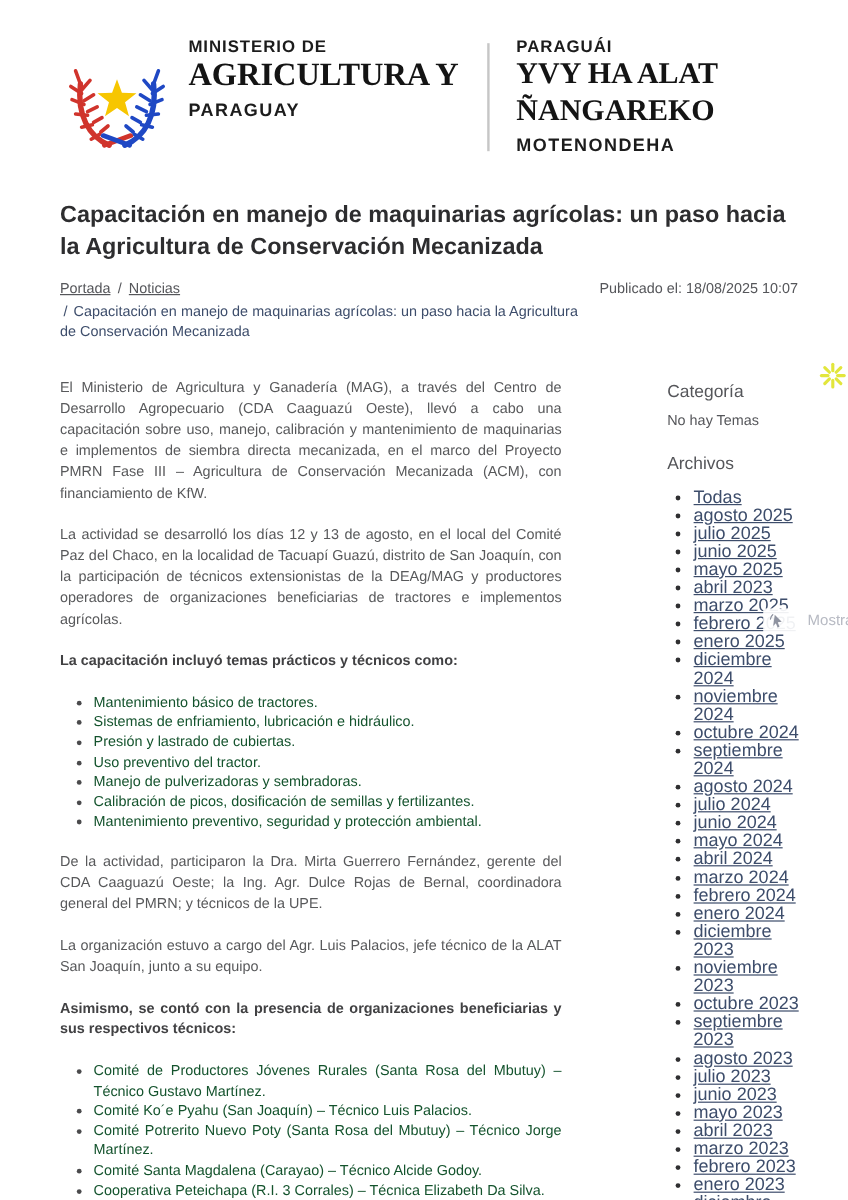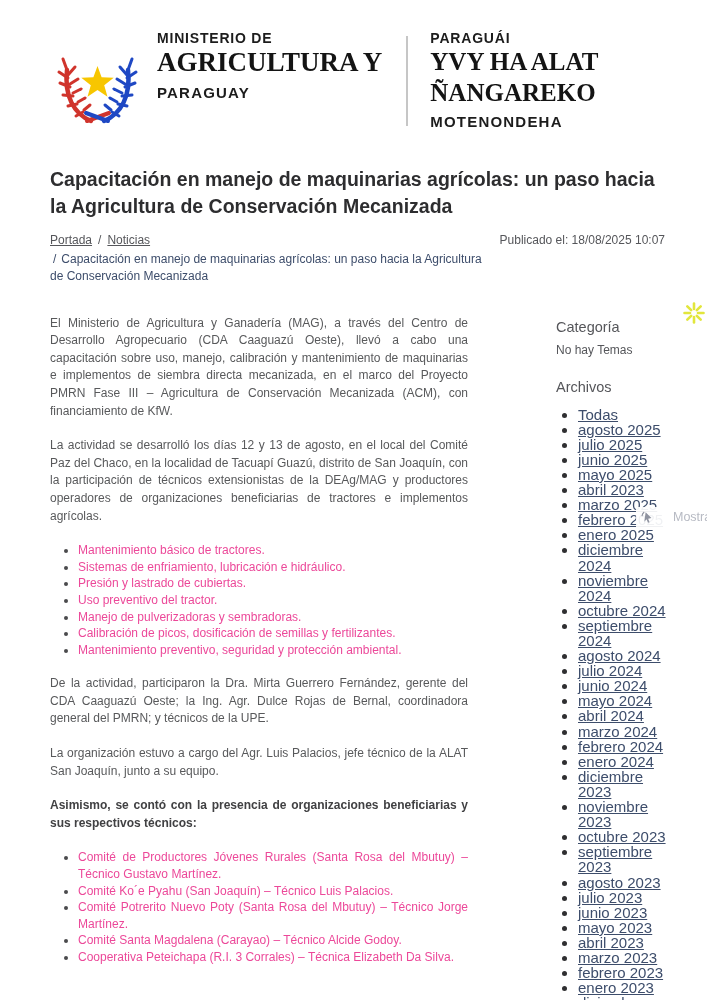--- a/index.html
+++ b/index.html
@@ -33,21 +33,21 @@
   .published { margin-left:auto; font-size:12px; color:#55565a; }
   .crumb-current-wrap { width:435px; margin-top:4px; font-size:12px; line-height:17px; color:#3d4d6b; }
   .crumb-current-wrap .lead-sep { margin:0 5px 0 3px; }
 
   
   .content { display:flex; align-items:flex-start; margin:30px 40px 0 50px; }
   .main-col { width:418px; flex:0 0 auto; }
   .main-col p { font-size:12px; line-height:17.6px; text-align:justify; margin-bottom:17px; color:#58595b; }
   .main-col p.subhead { font-weight:700; color:#414143; }
   .main-col ul { margin:0 0 17px 0; padding-left:28px; }
-  .main-col li { font-size:12px; line-height:16.6px; text-align:justify; color:#ec4899; }
+  .main-col li { font-size:12px; line-height:16.6px; text-align:justify; color:#14532d; }
   .main-col li::marker { color:#4a4a4c; }
 
   
   .sidebar { position:relative; margin-left:88px; flex:1; padding-top:4px; }
   .sb-heading { font-size:14.5px; color:#55565a; margin-bottom:8px; }
   .sb-empty { font-size:12px; color:#55565a; margin-bottom:22px; }
   .sb-heading2 { font-size:14.5px; color:#55565a; margin-bottom:12px; }
   .archives-wrap { position:relative; }
   .archives-wrap ul { list-style:disc; padding-left:22px; }
   .archives-wrap li { font-size:15px; line-height:15.1px; color:#2f2f31; }
@@ -133,20 +133,21 @@
       <span class="published">Publicado el: 18/08/2025 10:07</span>
     </div>
     <div class="crumb-current-wrap"><span class="lead-sep">/</span><span>Capacitación en manejo de maquinarias agrícolas: un paso hacia la Agricultura de Conservación Mecanizada</span></div>
   </div>
 
   <div class="content">
 
     <div class="main-col">
       <p>El Ministerio de Agricultura y Ganadería (MAG), a través del Centro de Desarrollo Agropecuario (CDA Caaguazú Oeste), llevó a cabo una capacitación sobre uso, manejo, calibración y mantenimiento de maquinarias e implementos de siembra directa mecanizada, en el marco del Proyecto PMRN Fase III – Agricultura de Conservación Mecanizada (ACM), con financiamiento de KfW.</p>
       <p>La actividad se desarrolló los días 12 y 13 de agosto, en el local del Comité Paz del Chaco, en la localidad de Tacuapí Guazú, distrito de San Joaquín, con la participación de técnicos extensionistas de la DEAg/MAG y productores operadores de organizaciones beneficiarias de tractores e implementos agrícolas.</p>
+      <p class="subhead">La capacitación incluyó temas prácticos y técnicos como:</p>
       <ul>
 
       <li>Mantenimiento básico de tractores.</li>
           <li>Sistemas de enfriamiento, lubricación e hidráulico.</li>
           <li>Presión y lastrado de cubiertas.</li>
           <li>Uso preventivo del tractor.</li>
           <li>Manejo de pulverizadoras y sembradoras.</li>
           <li>Calibración de picos, dosificación de semillas y fertilizantes.</li>
           <li>Mantenimiento preventivo, seguridad y protección ambiental.</li>
         </ul>

